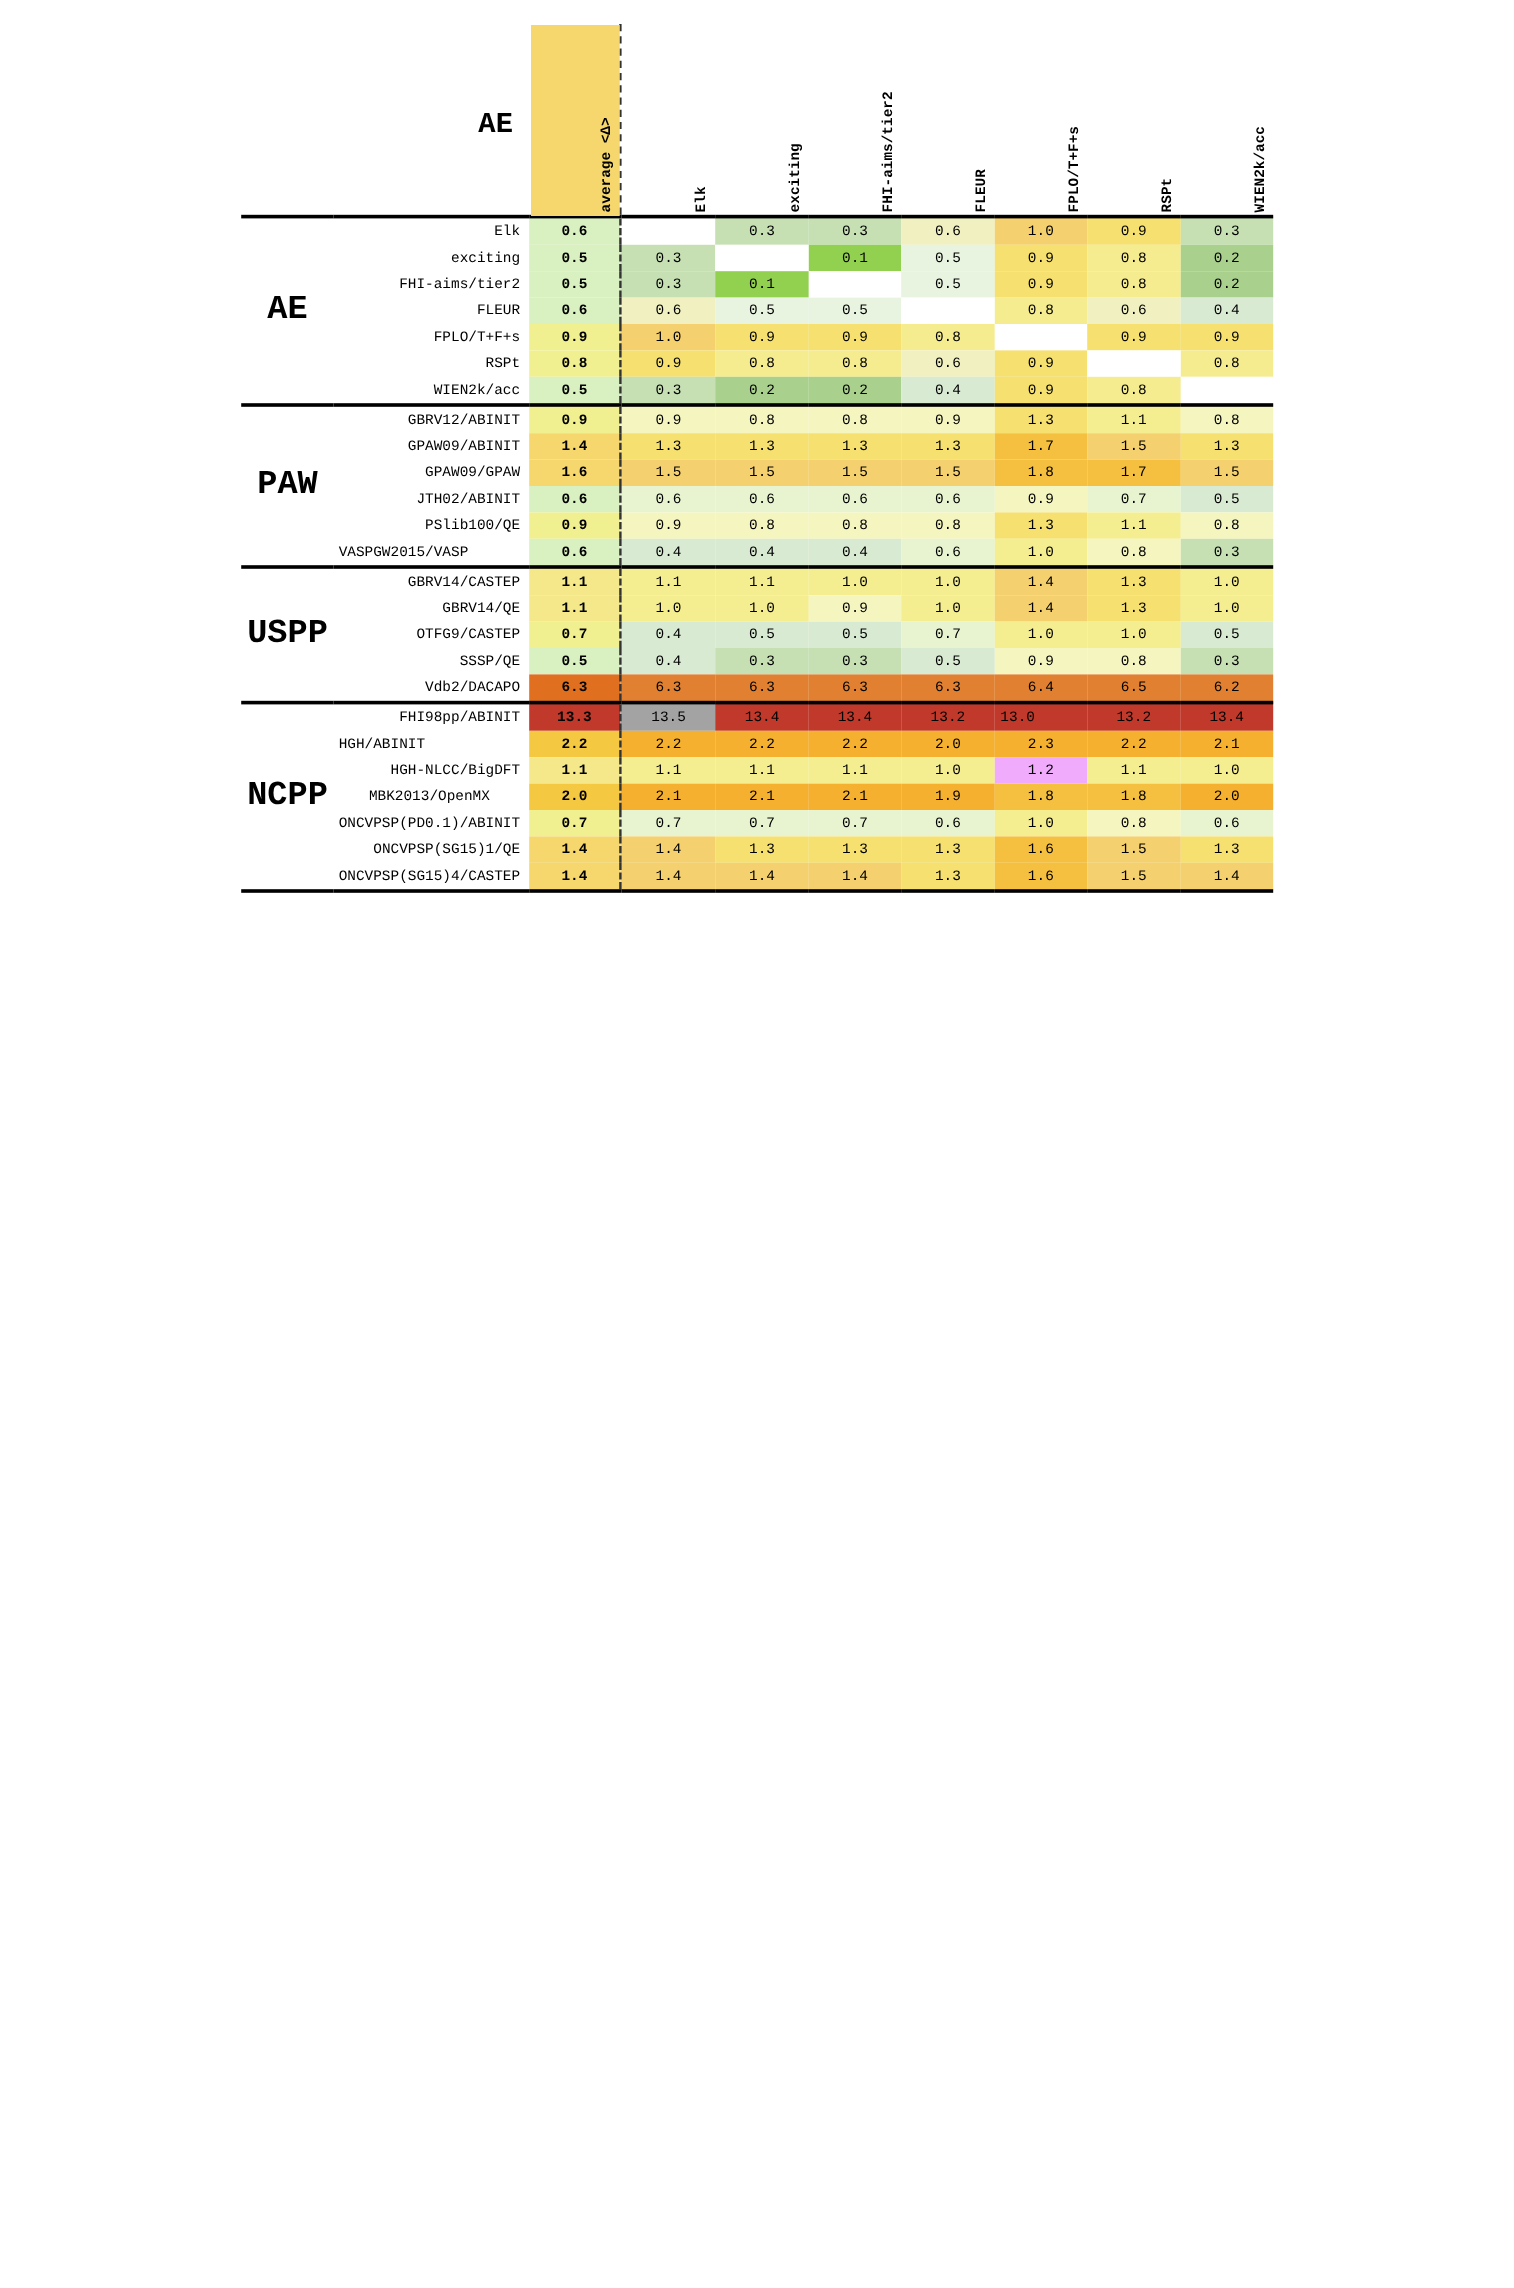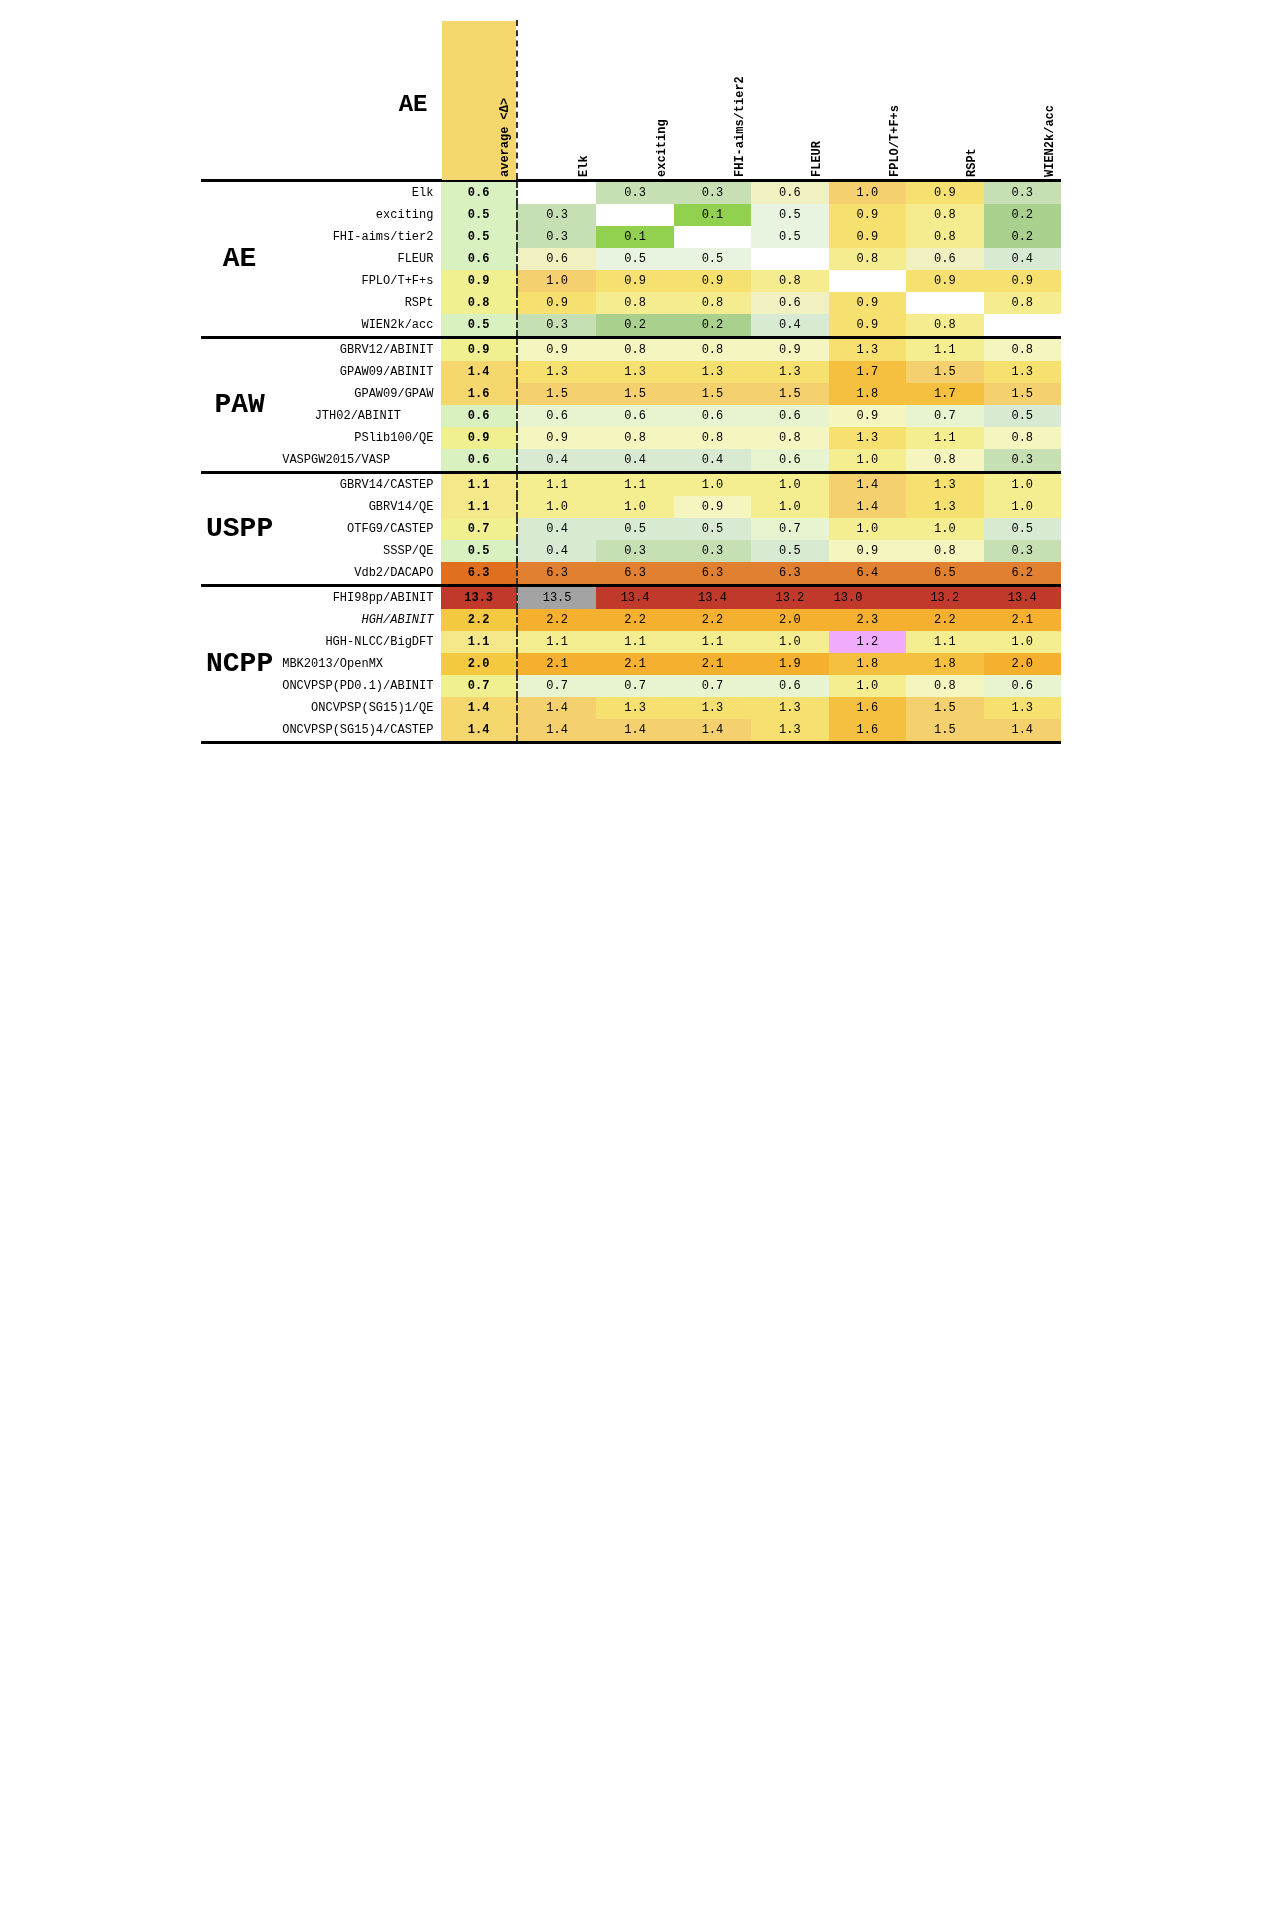--- a/index.html
+++ b/index.html
@@ -182,21 +182,21 @@
           <td style="background: rgb(245, 215, 110); border-right: 2px dashed rgb(51, 51, 51); font-weight: bold; text-align: center;">1.6</td>
           <td style="background: rgb(245, 208, 110); text-align: center; padding: 4px 5px;">1.5</td>
           <td style="background: rgb(245, 208, 110); text-align: center; padding: 4px 5px;">1.5</td>
           <td style="background: rgb(245, 208, 110); text-align: center; padding: 4px 5px;">1.5</td>
           <td style="background: rgb(245, 208, 110); text-align: center; padding: 4px 5px;">1.5</td>
           <td style="background: rgb(245, 192, 64); text-align: center; padding: 4px 5px;">1.8</td>
           <td style="background: rgb(245, 192, 64); text-align: center; padding: 4px 5px;">1.7</td>
           <td style="background: rgb(245, 208, 110); text-align: center; padding: 4px 5px;">1.5</td>
         </tr>
         <tr>
-          <td class="row-label" style="text-align: center; padding-right: 8px;">JTH02/ABINIT</td>
+          <td class="row-label" style="text-align: right; padding-right: 8px;">JTH02/ABINIT</td>
           <td style="background: rgb(217, 240, 192); border-right: 2px dashed rgb(51, 51, 51); font-weight: bold; text-align: center;">0.6</td>
           <td style="background: rgb(232, 244, 208); text-align: center; padding: 4px 5px;">0.6</td>
           <td style="background: rgb(232, 244, 208); text-align: center; padding: 4px 5px;">0.6</td>
           <td style="background: rgb(232, 244, 208); text-align: center; padding: 4px 5px;">0.6</td>
           <td style="background: rgb(232, 244, 208); text-align: center; padding: 4px 5px;">0.6</td>
           <td style="background: rgb(245, 245, 192); text-align: center; padding: 4px 5px;">0.9</td>
           <td style="background: rgb(232, 244, 208); text-align: center; padding: 4px 5px;">0.7</td>
           <td style="background: rgb(217, 234, 211); text-align: center; padding: 4px 5px;">0.5</td>
         </tr>
         <tr>
@@ -283,21 +283,21 @@
           <td style="background: rgb(192, 57, 43); border-right: 2px dashed rgb(51, 51, 51); font-weight: bold; text-align: center; border-top: 3px solid rgb(0, 0, 0);">13.3</td>
           <td style="background: #a3a3a3; text-align: center; padding: 4px 5px; border-top: 3px solid rgb(0, 0, 0);">13.5</td>
           <td style="background: rgb(192, 57, 43); text-align: center; padding: 4px 5px; border-top: 3px solid rgb(0, 0, 0);">13.4</td>
           <td style="background: rgb(192, 57, 43); text-align: center; padding: 4px 5px; border-top: 3px solid rgb(0, 0, 0);">13.4</td>
           <td style="background: rgb(192, 57, 43); text-align: center; padding: 4px 5px; border-top: 3px solid rgb(0, 0, 0);">13.2</td>
           <td style="background: rgb(192, 57, 43); text-align: left; padding: 4px 5px; border-top: 3px solid rgb(0, 0, 0);">13.0</td>
           <td style="background: rgb(192, 57, 43); text-align: center; padding: 4px 5px; border-top: 3px solid rgb(0, 0, 0);">13.2</td>
           <td style="background: rgb(192, 57, 43); text-align: center; padding: 4px 5px; border-top: 3px solid rgb(0, 0, 0);">13.4</td>
         </tr>
         <tr>
-          <td class="row-label" style="text-align: right; padding-right: 8px; font-style: italic;">HGH/ABINIT</td>
+          <td class="row-label" style="text-align: left; padding-right: 8px;">HGH/ABINIT</td>
           <td style="background: rgb(245, 200, 66); border-right: 2px dashed rgb(51, 51, 51); font-weight: bold; text-align: center;">2.2</td>
           <td style="background: rgb(245, 176, 48); text-align: center; padding: 4px 5px;">2.2</td>
           <td style="background: rgb(245, 176, 48); text-align: center; padding: 4px 5px;">2.2</td>
           <td style="background: rgb(245, 176, 48); text-align: center; padding: 4px 5px;">2.2</td>
           <td style="background: rgb(245, 176, 48); text-align: center; padding: 4px 5px;">2.0</td>
           <td style="background: rgb(245, 176, 48); text-align: center; padding: 4px 5px;">2.3</td>
           <td style="background: rgb(245, 176, 48); text-align: center; padding: 4px 5px;">2.2</td>
           <td style="background: rgb(245, 176, 48); text-align: center; padding: 4px 5px;">2.1</td>
         </tr>
         <tr>
@@ -305,21 +305,21 @@
           <td style="background: rgb(245, 232, 138); border-right: 2px dashed rgb(51, 51, 51); font-weight: bold; text-align: center;">1.1</td>
           <td style="background: rgb(245, 238, 144); text-align: center; padding: 4px 5px;">1.1</td>
           <td style="background: rgb(245, 238, 144); text-align: center; padding: 4px 5px;">1.1</td>
           <td style="background: rgb(245, 238, 144); text-align: center; padding: 4px 5px;">1.1</td>
           <td style="background: rgb(245, 238, 144); text-align: center; padding: 4px 5px;">1.0</td>
           <td style="background: #f0abfc; text-align: center; padding: 4px 5px;">1.2</td>
           <td style="background: rgb(245, 238, 144); text-align: center; padding: 4px 5px;">1.1</td>
           <td style="background: rgb(245, 238, 144); text-align: center; padding: 4px 5px;">1.0</td>
         </tr>
         <tr>
-          <td class="row-label" style="text-align: left; padding-right: 8px;">MBK2013/OpenMX</td>
+          <td class="row-label" style="text-align: center; padding-right: 8px;">MBK2013/OpenMX</td>
           <td style="background: rgb(245, 200, 66); border-right: 2px dashed rgb(51, 51, 51); font-weight: bold; text-align: center;">2.0</td>
           <td style="background: rgb(245, 176, 48); text-align: center; padding: 4px 5px;">2.1</td>
           <td style="background: rgb(245, 176, 48); text-align: center; padding: 4px 5px;">2.1</td>
           <td style="background: rgb(245, 176, 48); text-align: center; padding: 4px 5px;">2.1</td>
           <td style="background: rgb(245, 176, 48); text-align: center; padding: 4px 5px;">1.9</td>
           <td style="background: rgb(245, 192, 64); text-align: center; padding: 4px 5px;">1.8</td>
           <td style="background: rgb(245, 192, 64); text-align: center; padding: 4px 5px;">1.8</td>
           <td style="background: rgb(245, 176, 48); text-align: center; padding: 4px 5px;">2.0</td>
         </tr>
         <tr>

